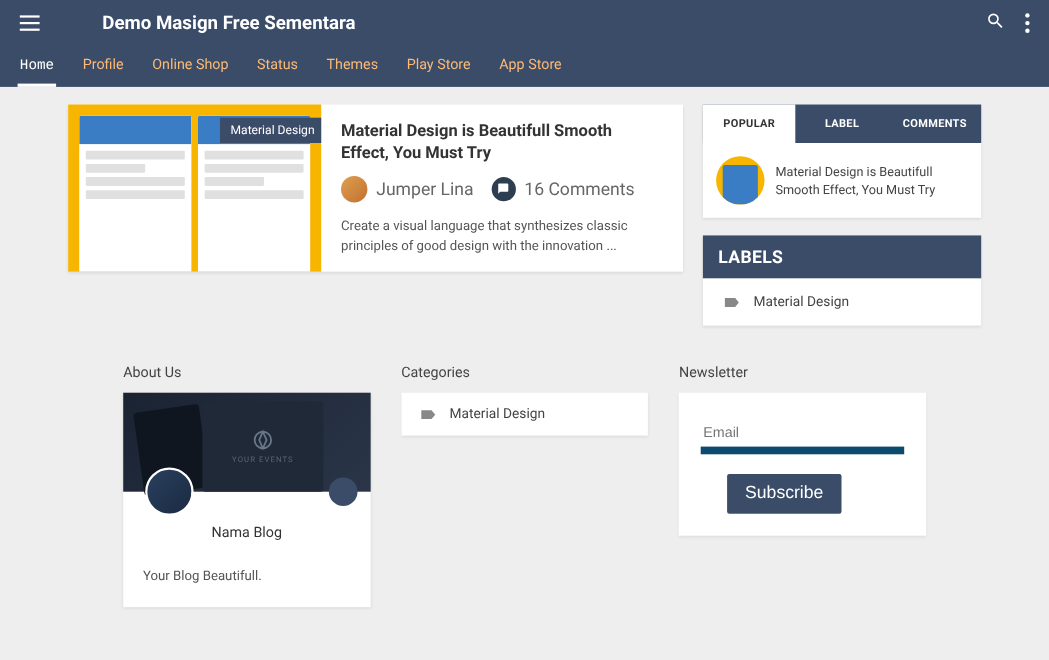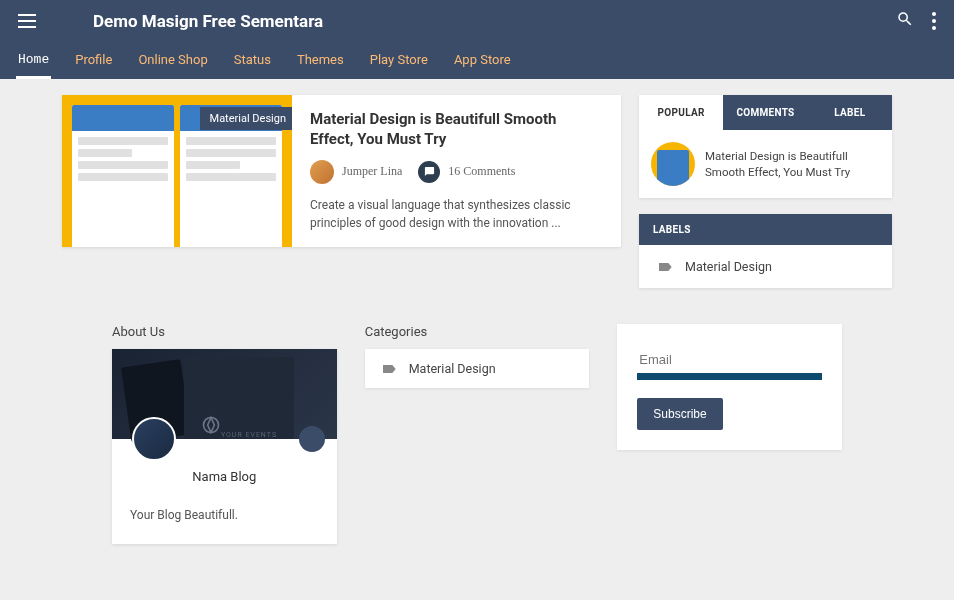--- a/index.html
+++ b/index.html
@@ -28,61 +28,61 @@
 .post-thumb { width: 230px; height: 152px; background: #f7b500; position: relative; overflow: hidden; }
 .thumb-inner { position: absolute; inset: 10px 10px 0 10px; display: flex; gap: 6px; }
 .thumb-panel { flex: 1; background: #fff; border-radius: 2px 2px 0 0; overflow: hidden; }
 .thumb-panel-head { height: 26px; background: #3b7dc4; }
 .thumb-panel-body { padding: 6px; }
 .thumb-row { height: 8px; background: #e0e0e0; margin-bottom: 4px; border-radius: 1px; }
 .thumb-row.short { width: 60%; }
 .post-tag { position: absolute; top: 12px; right: -4px; background: #3b4c69; color: #fff; font-size: 11px; padding: 5px 10px; }
 .post-body { flex: 1; padding: 14px 18px; }
 .post-title { font-size: 15px; font-weight: 700; color: #333; line-height: 1.35; margin-bottom: 10px; cursor: pointer; }
-.post-meta { display: flex; align-items: center; gap: 8px; margin-bottom: 12px; font-size: 12px; color: #666; font-family: Liberation Serif, serif; }
+.post-meta { display: flex; align-items: center; gap: 8px; margin-bottom: 12px; font-size: 16px; color: #666; }
 .avatar-sm { width: 24px; height: 24px; border-radius: 50%; background: linear-gradient(135deg,#e0a050,#c07030); }
 .comment-badge { width: 22px; height: 22px; border-radius: 50%; background: #2c3e50; display: flex; align-items: center; justify-content: center; margin-left: 8px; }
 .comment-badge svg { width: 11px; height: 11px; fill: #fff; }
 .post-excerpt { font-size: 12px; color: #555; line-height: 1.5; }
 
 .widget { background: #fff; box-shadow: 0 1px 3px rgba(0,0,0,0.1); margin-bottom: 16px; }
 .tabs { display: flex; background: #3b4c69; }
 .tab { flex: 1; text-align: center; color: #fff; font-size: 10px; font-weight: 700; padding: 12px 5px; cursor: pointer; letter-spacing: 0.3px; }
 .tab.active { background: #fff; color: #333; }
 .popular-item { display: flex; gap: 10px; padding: 12px; align-items: center; }
 .pop-thumb { width: 44px; height: 44px; border-radius: 50%; background: #f7b500; position: relative; overflow: hidden; flex-shrink: 0; }
 .pop-thumb-inner { position: absolute; top: 8px; left: 6px; right: 6px; bottom: 0; background: #3b7dc4; border-radius: 2px 2px 0 0; }
 .pop-title { font-size: 11.5px; color: #444; line-height: 1.4; cursor: pointer; }
 
-.widget-header { background: #3b4c69; color: #fff; font-size: 10px; font-weight: 700; padding: 10px 14px; letter-spacing: 0.3px; }
+.widget-header { background: #3b4c69; color: #fff; font-size: 16px; font-weight: 700; padding: 10px 14px; letter-spacing: 0.3px; }
 .label-item { display: flex; align-items: center; gap: 12px; padding: 14px 18px; font-size: 12.5px; color: #444; cursor: pointer; }
 .tag-icon { width: 16px; height: 12px; }
 .tag-icon svg { width: 16px; height: 12px; fill: #888; }
 
 .footer-widgets { display: flex; gap: 28px; padding: 0 112px 20px; }
 .fw-col { flex: 1; }
 .fw-title { font-size: 13px; color: #444; margin-bottom: 10px; }
 .about-card { background: #fff; box-shadow: 0 1px 3px rgba(0,0,0,0.1); }
 .about-banner { height: 90px; background: linear-gradient(135deg,#1a2332 0%, #2a3548 100%); position: relative; }
 .about-banner-dark { position: absolute; top: 14px; left: 14px; width: 60px; height: 76px; background: #0f1620; border-radius: 3px; transform: rotate(-8deg); }
-.about-banner-card { position: absolute; top: 8px; left: 72px; width: 110px; height: 82px; background: #1f2937; border-radius: 3px; display: flex; flex-direction: row; align-items: flex-end; justify-content: center; color: #5a6578; }
+.about-banner-card { position: absolute; top: 8px; left: 72px; width: 110px; height: 82px; background: #1f2937; border-radius: 3px; display: flex; flex-direction: column; align-items: center; justify-content: center; color: #5a6578; }
 .about-banner-card svg { width: 20px; height: 20px; fill: none; stroke: #6a7588; stroke-width: 2; margin-bottom: 4px; }
 .about-banner-card span { font-size: 7px; letter-spacing: 1px; }
 .about-avatar { width: 44px; height: 44px; border-radius: 50%; background: linear-gradient(135deg,#2a4060,#1a2a40); position: absolute; bottom: -22px; left: 20px; border: 2px solid #fff; }
 .about-dot { width: 26px; height: 26px; border-radius: 50%; background: #3b4c69; position: absolute; bottom: -13px; right: 12px; }
 .about-body { padding: 30px 18px 22px; }
 .about-name { font-size: 13px; color: #333; text-align: center; margin-bottom: 24px; }
 .about-desc { font-size: 12px; color: #555; }
 
 .cat-card { background: #fff; box-shadow: 0 1px 3px rgba(0,0,0,0.08); }
 .cat-item { display: flex; align-items: center; gap: 12px; padding: 12px 16px; font-size: 12.5px; color: #444; cursor: pointer; }
 
 .news-card { background: #fff; box-shadow: 0 1px 3px rgba(0,0,0,0.08); padding: 22px 20px 20px; }
 .news-input { width: 100%; border: none; border-bottom: 7px solid #0c4a6e; padding: 6px 2px; font-size: 13px; color: #888; outline: none; margin-bottom: 18px; background: transparent; }
-.news-btn { background: #3b4c69; color: #fff; border: none; padding: 9px 16px; font-size: 12px; border-radius: 2px; cursor: pointer; }
+.news-btn { background: #3b4c69; color: #fff; border: none; padding: 9px 16px; font-size: 16px; border-radius: 2px; cursor: pointer; margin-left: 24px; }
 </style>
 </head>
 <body>
 
 <div class="header">
   <div class="header-top">
     <div class="menu-icon">
         <span></span>
         <span></span>
         <span></span>
@@ -152,22 +152,22 @@
         </div>
         <div class="post-excerpt">Create a visual language that synthesizes classic principles of good design with the innovation ...</div>
       </div>
     </div>
   </div>
 
   <div class="side-col">
     <div class="widget">
       <div class="tabs">
         <div class="tab active">POPULAR</div>
+        <div class="tab">LABEL</div>
         <div class="tab">COMMENTS</div>
-        <div class="tab">LABEL</div>
       </div>
       <div class="popular-item">
         <div class="pop-thumb">
             <div class="pop-thumb-inner"></div>
           </div>
         <div class="pop-title">Material Design is Beautifull Smooth Effect, You Must Try</div>
       </div>
     </div>
 
     <div class="widget">
@@ -215,18 +215,19 @@
           <svg viewBox="0 0 24 18">
               <path d="M17 3H3v12h14l5-6-5-6z" fill="#888"></path>
             </svg>
         </span>
         <span>Material Design</span>
       </div>
     </div>
   </div>
 
   <div class="fw-col">
+    <div class="fw-title">Newsletter</div>
     <div class="news-card">
       <input class="news-input" placeholder="Email" style="">
       <button class="news-btn">Subscribe</button>
     </div>
   </div>
 </div>
 
 </body></html>

